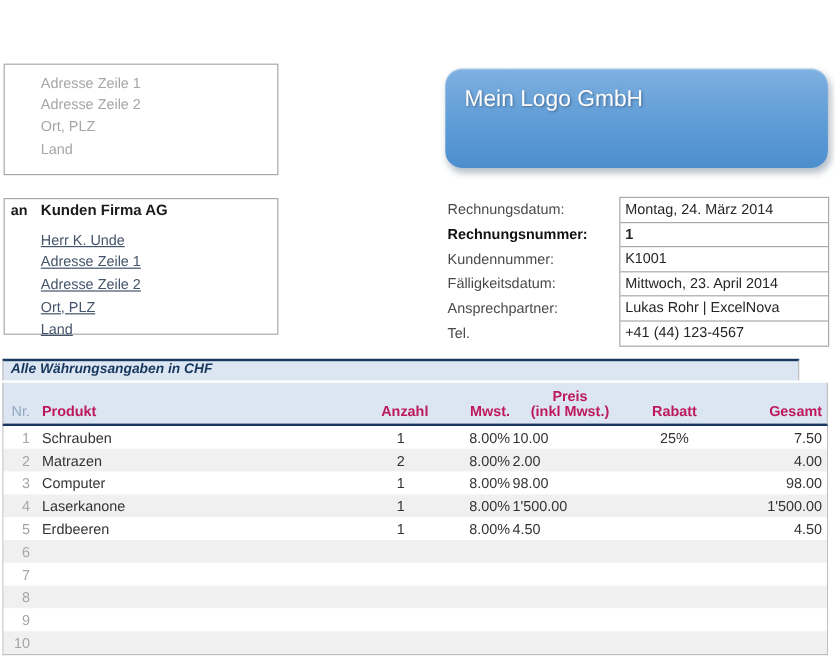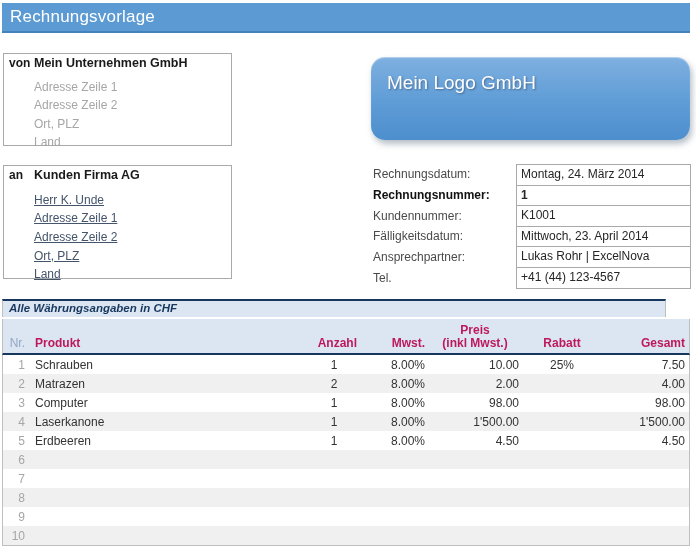--- a/index.html
+++ b/index.html
@@ -53,49 +53,42 @@
     background:#dce6f2; border-bottom:2px solid #17375e; border-left:1px solid #bfbfbf; border-right:1px solid #bfbfbf;
     display:flex; align-items:flex-end; padding-bottom:3px; }
   .hcell { font-size:12px; font-weight:bold; color:#be185d; }
   .h-nr { font-weight:normal; color:#92a7c4; }
 
   
   .c-nr      { width:26px;  text-align:right; padding-right:4px; flex:0 0 auto; }
   .c-produkt { flex:1 1 auto; text-align:left; padding-left:6px; }
   .c-anzahl  { width:62px;  flex:0 0 auto; text-align:center; }
   .c-mwst    { width:62px;  flex:0 0 auto; text-align:right; padding-right:2px; }
-  .c-preis   { width:96px;  flex:0 0 auto; text-align:right; padding-right:4px; }
+  .c-preis   { width:96px;  flex:0 0 auto; text-align:left; padding-right:4px; }
   .c-rabatt  { width:78px;  flex:0 0 auto; text-align:center; }
   .c-gesamt  { width:88px;  flex:0 0 auto; text-align:right; padding-right:4px; }
   .h-preis   { text-align:center; padding-right:0; }
   .h-preis div { line-height:13px; }
   .h-anzahl  { text-align:right; padding-right:8px; }
 
   
   .rows { position:absolute; left:2px; top:355px; width:688px;
     border-left:1px solid #bfbfbf; border-right:1px solid #bfbfbf; border-bottom:1px solid #bfbfbf; }
   .trow { height:19px; display:flex; align-items:center; background:#ffffff; }
   .trow.alt { background:#f0f0f0; }
   .cell { font-size:12px; color:#333333; overflow:hidden; white-space:nowrap; }
   .cell-nr { color:#a6a6a6; }
 </style>
 </head>
 <body>
 
 <div class="page">
 
-  <div class="title-band">
-    <span>Rechnungsvorlage</span>
-  </div>
 
   <div class="addr-box von-box">
-    <div class="addr-row">
-      <span class="addr-label">von</span>
-      <span class="addr-name">Mein Unternehmen GmbH</span>
-    </div>
     <div class="addr-row">
         <span class="addr-line">Adresse Zeile 1</span>
       </div>
     <div class="addr-row">
         <span class="addr-line">Adresse Zeile 2</span>
       </div>
     <div class="addr-row">
         <span class="addr-line">Ort, PLZ</span>
       </div>
     <div class="addr-row">

